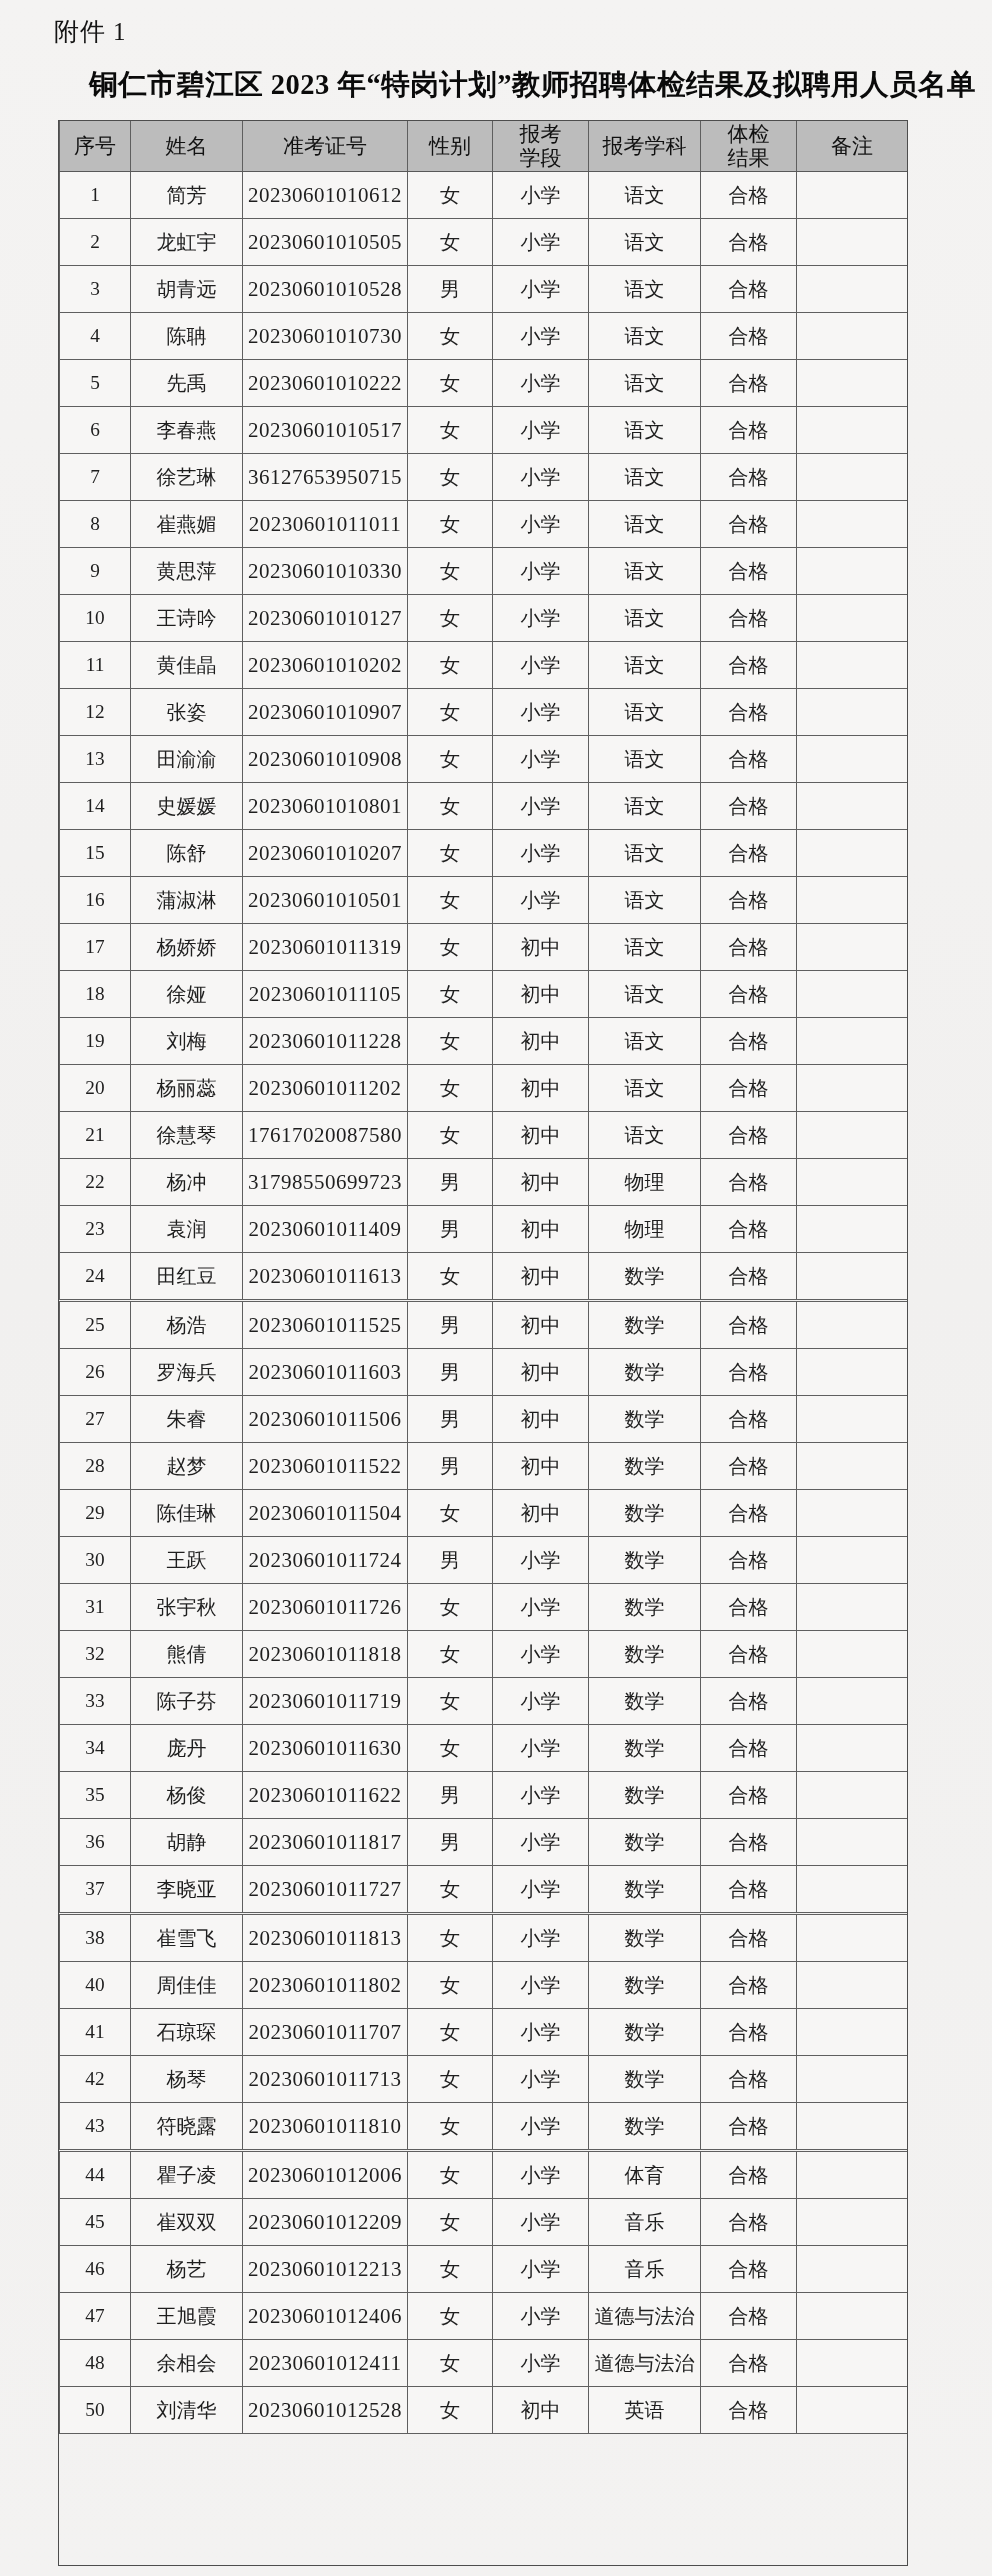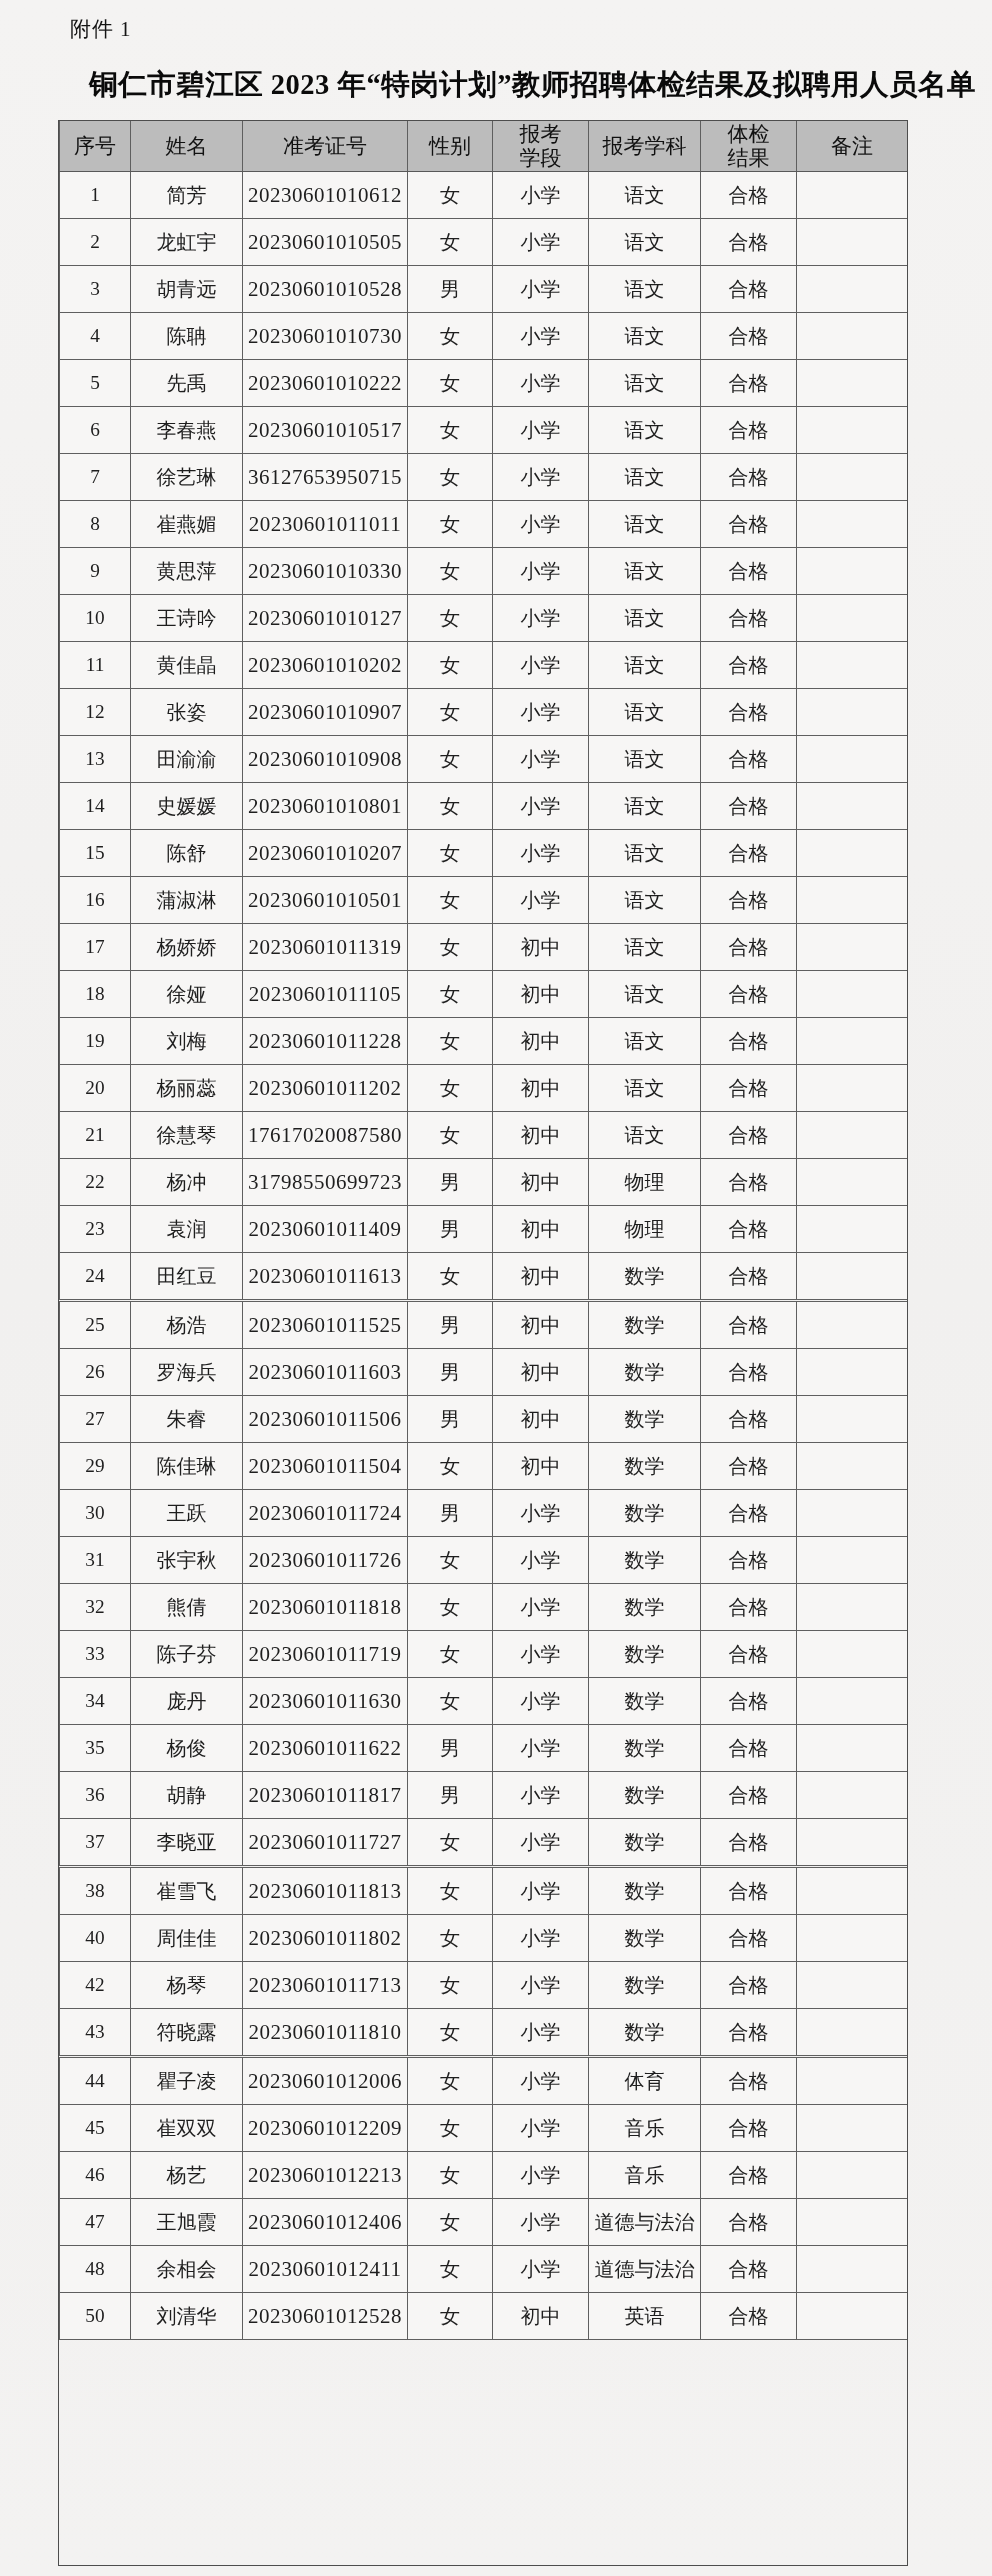--- a/index.html
+++ b/index.html
@@ -11,23 +11,23 @@
   }
   .page {
     position: relative;
     width: 993px;
     height: 2576px;
     background: linear-gradient(180deg, #f4f3f2 0%, #f1f0ef 50%, #f3f2f1 100%);
     overflow: hidden;
   }
   .attachment-label {
     position: absolute;
-    left: 70px;
+    left: 54px;
     top: 14.7px;
-    font-size: 21px;
+    font-size: 25px;
     letter-spacing: 0.9px;
     color: #141414;
   }
   .doc-title {
     position: absolute;
     left: 0;
     top: 66px;
     width: 993px;
     text-align: center;
     font-size: 28.5px;
@@ -380,20 +380,30 @@
           <td class="cell-serial">27</td>
           <td class="cell-name">朱睿</td>
           <td class="cell-exam-id">20230601011506</td>
           <td class="cell-gender">男</td>
           <td class="cell-level">初中</td>
           <td class="cell-subject">数学</td>
           <td class="cell-result">合格</td>
           <td class="cell-remark"></td>
         </tr>
         <tr>
+          <td class="cell-serial">28</td>
+          <td class="cell-name">赵梦</td>
+          <td class="cell-exam-id">20230601011522</td>
+          <td class="cell-gender">男</td>
+          <td class="cell-level">初中</td>
+          <td class="cell-subject">数学</td>
+          <td class="cell-result">合格</td>
+          <td class="cell-remark"></td>
+        </tr>
+        <tr>
           <td class="cell-serial">29</td>
           <td class="cell-name">陈佳琳</td>
           <td class="cell-exam-id">20230601011504</td>
           <td class="cell-gender">女</td>
           <td class="cell-level">初中</td>
           <td class="cell-subject">数学</td>
           <td class="cell-result">合格</td>
           <td class="cell-remark"></td>
         </tr>
         <tr>
@@ -490,20 +500,30 @@
           <td class="cell-serial">40</td>
           <td class="cell-name">周佳佳</td>
           <td class="cell-exam-id">20230601011802</td>
           <td class="cell-gender">女</td>
           <td class="cell-level">小学</td>
           <td class="cell-subject">数学</td>
           <td class="cell-result">合格</td>
           <td class="cell-remark"></td>
         </tr>
         <tr>
+          <td class="cell-serial">41</td>
+          <td class="cell-name">石琼琛</td>
+          <td class="cell-exam-id">20230601011707</td>
+          <td class="cell-gender">女</td>
+          <td class="cell-level">小学</td>
+          <td class="cell-subject">数学</td>
+          <td class="cell-result">合格</td>
+          <td class="cell-remark"></td>
+        </tr>
+        <tr>
           <td class="cell-serial">42</td>
           <td class="cell-name">杨琴</td>
           <td class="cell-exam-id">20230601011713</td>
           <td class="cell-gender">女</td>
           <td class="cell-level">小学</td>
           <td class="cell-subject">数学</td>
           <td class="cell-result">合格</td>
           <td class="cell-remark"></td>
         </tr>
         <tr class="pb">

